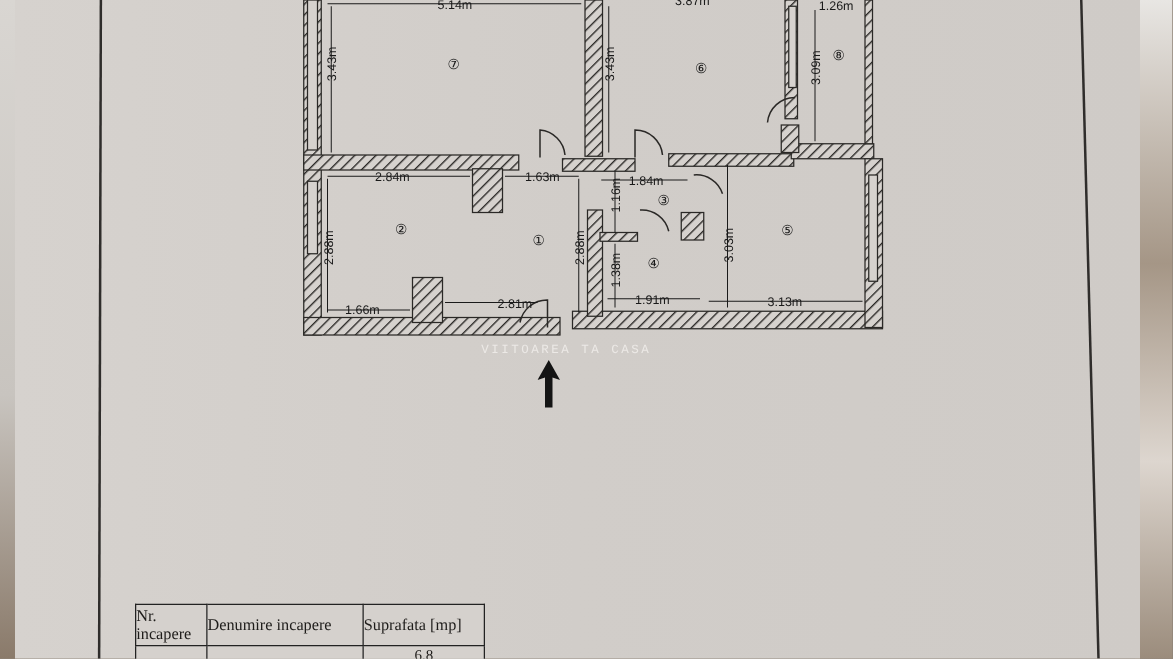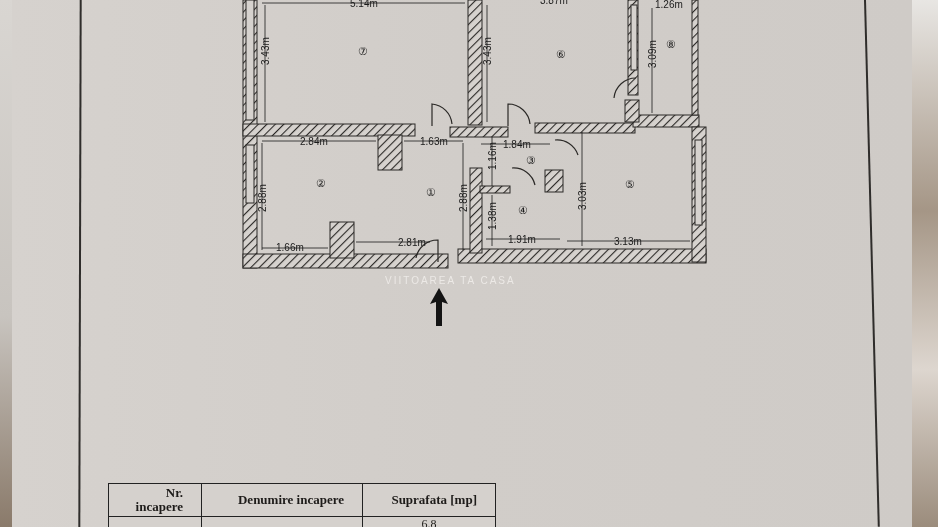--- a/index.html
+++ b/index.html
@@ -2,24 +2,24 @@
 <html><head>
 <meta charset="utf-8">
 <style>
   html,body{margin:0;padding:0;}
   body{width:938px;height:527px;overflow:hidden;position:relative;background:#8f8478;font-family:"Liberation Serif",serif;}
   .bg-left{position:absolute;left:0;top:0;width:14px;height:527px;background:linear-gradient(180deg,#d9d6d2 0%,#c8c4bf 60%,#8a7a6a 100%);}
   .bg-right{position:absolute;right:0;top:0;width:30px;height:527px;background:linear-gradient(180deg,#e8e6e3 0%,#a59686 40%,#ddd6cf 70%,#9b8c7c 100%);}
   .paper2{position:absolute;left:12px;top:0;width:900px;height:527px;background:linear-gradient(90deg,#d6d2ce 0%,#d1cdc9 50%,#cfcbc7 100%);}
   .frame-line{position:absolute;width:1.5px;background:#2f2d2b;}
   .plan{position:absolute;left:0;top:0;}
-  .wm{position:absolute;left:385px;top:275px;font-family:Liberation Sans, sans-serif;font-size:10px;letter-spacing:2px;color:#ece9e6;}
+  .wm{position:absolute;left:385px;top:275px;font-family:Liberation Mono, monospace;font-size:10px;letter-spacing:2px;color:#ece9e6;}
   .arrow{position:absolute;left:430px;top:288px;}
   table.rooms{position:absolute;left:108px;top:483px;border-collapse:collapse;background:#d5d1cd;font-family:"Liberation Serif",serif;font-size:13px;color:#1e1c1a;}
-  table.rooms th{border:1.5px solid #222;font-weight:bold;padding:2px 18px;text-align:right;line-height:14px;}
+  table.rooms th{border:1.5px solid #222;font-weight:normal;padding:2px 0;text-align:left;line-height:14px;}
   table.rooms td{border:1.5px solid #222;padding:0 6px;height:14px;text-align:center;font-size:12px;}
   .dim{font-family:"Liberation Sans",sans-serif;font-size:10px;fill:#1a1a1a;}
   .num{font-family:"Liberation Sans",sans-serif;font-size:11px;fill:#1a1a1a;}
 </style>
 </head>
 <body>
 
 <div class="bg-left"></div>
 <div class="bg-right"></div>
 <div class="paper2"></div>

